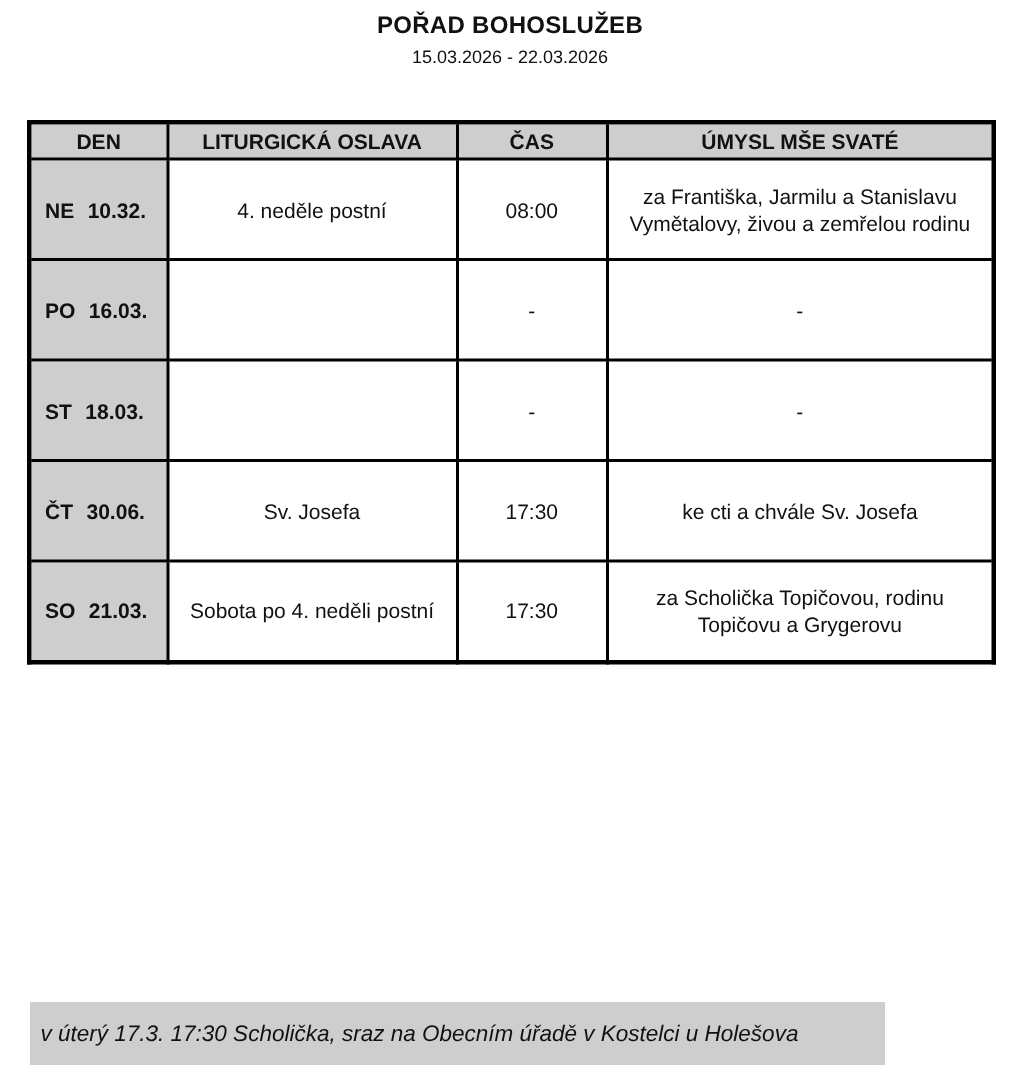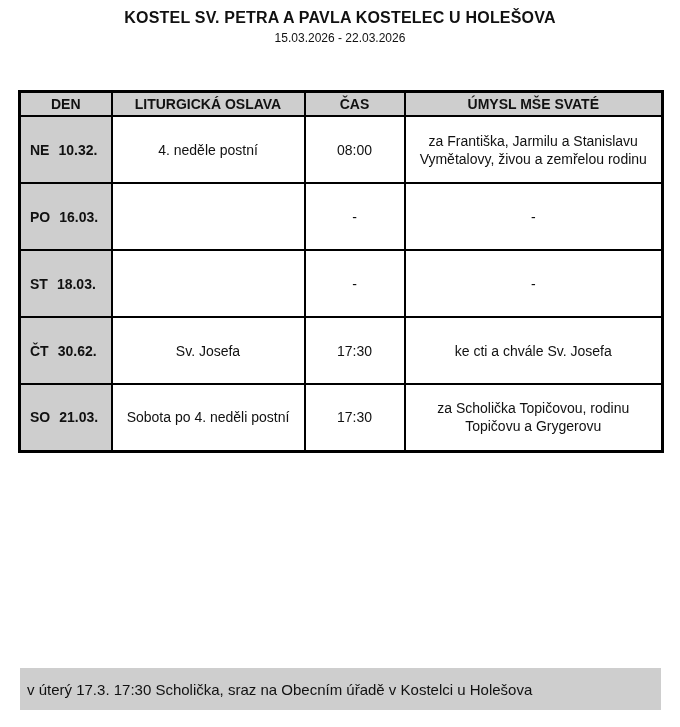--- a/index.html
+++ b/index.html
@@ -28,21 +28,21 @@
     line-height: 20px;
     letter-spacing: 0.2px;
   }
   .date-line {
     font-size: 12px;
     font-weight: normal;
     line-height: 20px;
   }
   table.schedule {
     position: absolute;
-    top: 90px;
+    top: 80px;
     left: 18px;
     width: 643px;
     border-collapse: collapse;
     table-layout: fixed;
     border: 3px solid #000000;
   }
   table.schedule th,
   table.schedule td {
     border: 2px solid #000000;
     font-size: 14px;
@@ -74,35 +74,36 @@
   td.cas-cell,
   td.umysl-cell {
     text-align: center;
     padding: 2px 3px;
     line-height: 18px;
   }
   .note-bar {
     position: absolute;
     top: 668px;
     left: 20px;
-    width: 641px;
+    width: 570px;
     height: 42px;
     background: #cecece;
     display: flex;
     align-items: center;
     box-sizing: border-box;
     padding-left: 7px;
     font-size: 15px;
+    font-style: italic;
   }
 </style>
 </head>
 <body>
 
 <div class="title-block">
-  <div class="title-line">KOSTEL SV. PETRA A PAVLA KOSTELEC U HOLEŠOVA</div>
+  <div class="title-line">POŘAD BOHOSLUŽEB</div>
   <div class="date-line">15.03.2026 - 22.03.2026</div>
 </div>
 
 <table class="schedule">
   <colgroup>
     <col style="width:92px">
     <col style="width:193px">
     <col style="width:100px">
     <col style="width:258px">
   </colgroup>
@@ -127,21 +128,21 @@
         <td class="cas-cell">-</td>
         <td class="umysl-cell">-</td>
       </tr>
       <tr>
         <td class="den-cell"><span class="day">ST</span><span class="date">18.03.</span></td>
         <td class="oslava-cell"></td>
         <td class="cas-cell">-</td>
         <td class="umysl-cell">-</td>
       </tr>
       <tr>
-        <td class="den-cell"><span class="day">ČT</span><span class="date">30.62.</span></td>
+        <td class="den-cell"><span class="day">ČT</span><span class="date">30.06.</span></td>
         <td class="oslava-cell">Sv. Josefa</td>
         <td class="cas-cell">17:30</td>
         <td class="umysl-cell">ke cti a chvále Sv. Josefa</td>
       </tr>
       <tr>
         <td class="den-cell"><span class="day">SO</span><span class="date">21.03.</span></td>
         <td class="oslava-cell">Sobota po 4. neděli postní</td>
         <td class="cas-cell">17:30</td>
         <td class="umysl-cell">za Scholička Topičovou, rodinu Topičovu a Grygerovu</td>
       </tr>

